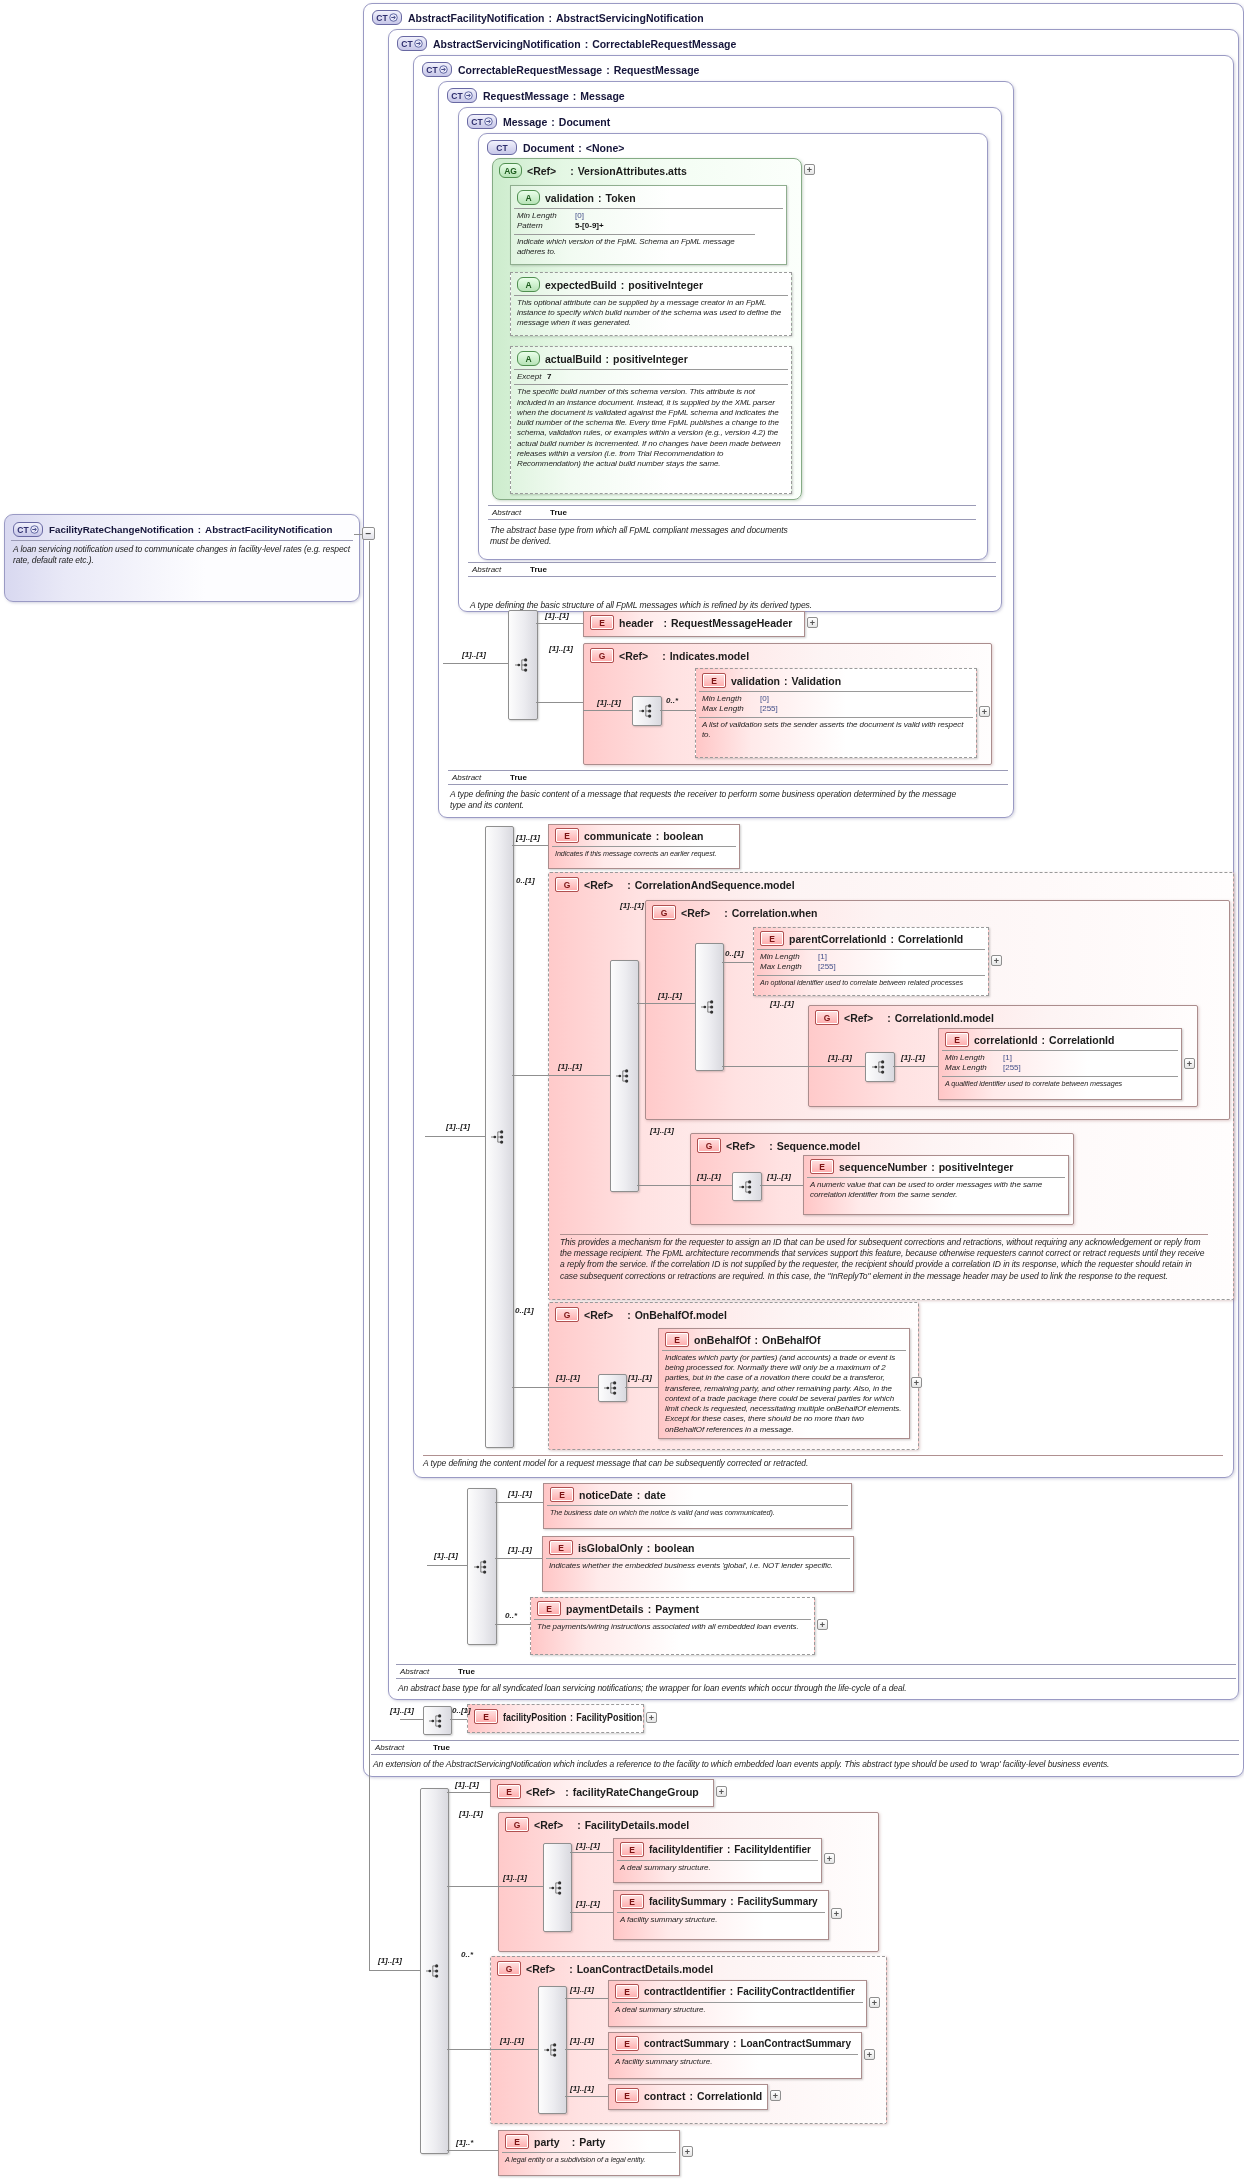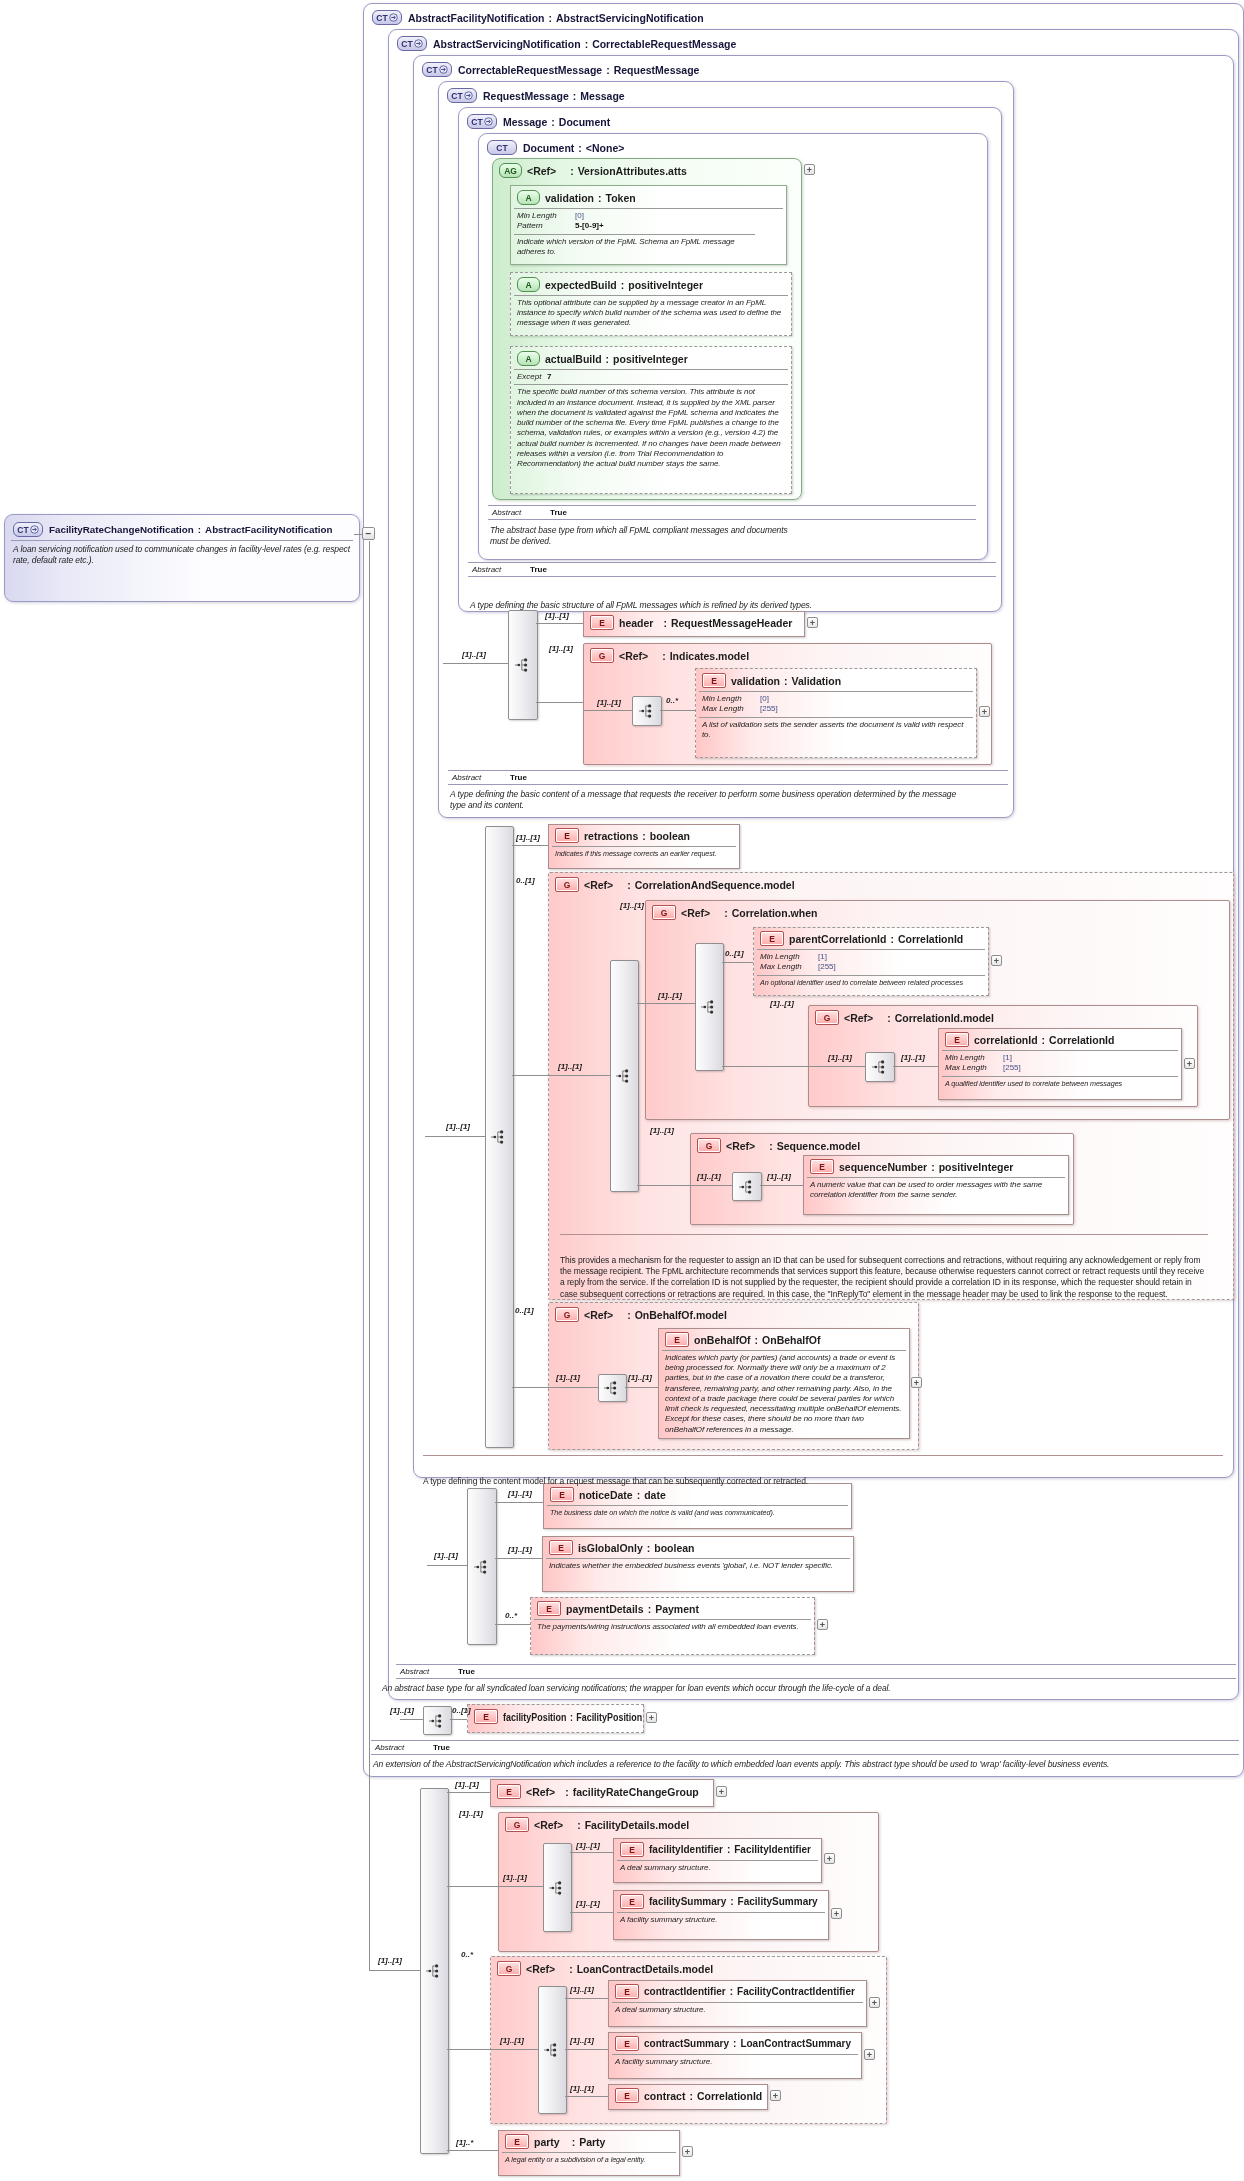--- a/index.html
+++ b/index.html
@@ -51,22 +51,22 @@
   .fv.br{color:#44508a;}
   .fv.b{font-weight:bold;color:#111;}
   .ann{border-top:1px solid #9a9a9a;margin:0 3px;padding:2px 3px;
        font-style:italic;font-size:8px;line-height:1.28;letter-spacing:-.1px;color:#1e1e1e;}
   .sq{white-space:nowrap;display:inline-block;transform:scaleX(.9);transform-origin:0 0;}
   .absrow{position:absolute;display:flex;border-top:1px solid #9a9ab6;border-bottom:1px solid #9a9ab6;
           padding:2px 4px;font-size:8px;background:transparent;}
   .p-ann{position:absolute;font-style:italic;font-size:8.5px;line-height:1.3;
          letter-spacing:-.1px;color:#1e1e1e;}
   .nw{white-space:nowrap;}
-  .note{position:absolute;border-top:1px solid #b09090;padding-top:20px;
-        font-size:8.5px;line-height:1.32;letter-spacing:-.1px;color:#1e1e1e;}
+  .note{position:absolute;border-top:1px solid #b09090;padding-top:2px;
+        font-style:italic;font-size:8.5px;line-height:1.32;letter-spacing:-.1px;color:#1e1e1e;}
   
   .hl,.vl{position:absolute;background:#8f8f8f;}
   .hl{height:1px;}
   .vl{width:1px;}
   .bar{position:absolute;border:1px solid #8f8f8f;border-radius:2px;
        background:linear-gradient(to right,#fdfdfd,#ececf0 55%,#d9d9df);
        box-shadow:1px 1px 2px rgba(0,0,0,.18);display:flex;align-items:center;justify-content:center;}
   .card{position:absolute;font-size:8px;font-weight:bold;font-style:italic;color:#222;white-space:nowrap;}
   .plus{position:absolute;width:11px;height:11px;border:1px solid #8f8f8f;border-radius:2px;
         background:linear-gradient(#ffffff,#e6e6e6);color:#555;font-size:9px;line-height:10px;
@@ -435,21 +435,21 @@
     <div class="fact">
         <span class="fk">Max Length</span>
         <span class="fv br">[255]</span>
       </div>
   </div>
   <div class="ann">A list of validation sets the sender asserts the document is valid with respect to.</div>
 </div>
 <div class="ebox solid" style="left:548px;top:824px;width:190px;height:43px">
   <div class="bh" style="padding-top:3px">
       <span class="badge badge-red">E</span>
-  <span class="bt"><span>retractions</span><span class="sp">:</span><span>boolean</span></span>
+  <span class="bt"><span>communicate</span><span class="sp">:</span><span>boolean</span></span>
     </div>
   <div class="ann"><span class="sq">Indicates if this message corrects an earlier request.</span></div>
 </div>
 <div class="ebox dash" style="left:753px;top:927px;width:234px;height:67px">
   <div class="bh" style="padding-top:3px">
       <span class="badge badge-red">E</span>
   <span class="bt"><span>parentCorrelationId</span><span class="sp">:</span><span>CorrelationId</span></span>
     </div>
   <div class="facts">
     <div class="fact">
@@ -582,21 +582,21 @@
 <div class="absrow" style="left:448px;top:770px;width:552px">
     <span class="fk">Abstract</span>
     <span class="fv b">True</span>
   </div>
 <div class="p-ann" style="left:450px;top:789px;width:510px">A type defining the basic content of a message that requests the receiver to perform some business operation determined by the message type and its content.</div>
 <div class="note" style="left:423px;top:1455px;width:800px"><span class="nw">A type defining the content model for a request message that can be subsequently corrected or retracted.</span></div>
 <div class="absrow" style="left:396px;top:1664px;width:832px">
     <span class="fk">Abstract</span>
     <span class="fv b">True</span>
   </div>
-<div class="p-ann nw" style="left:382px;top:1683px;width:832px">An abstract base type for all syndicated loan servicing notifications; the wrapper for loan events which occur through the life-cycle of a deal.</div>
+<div class="p-ann nw" style="left:398px;top:1683px;width:832px">An abstract base type for all syndicated loan servicing notifications; the wrapper for loan events which occur through the life-cycle of a deal.</div>
 <div class="absrow" style="left:371px;top:1740px;width:860px">
     <span class="fk">Abstract</span>
     <span class="fv b">True</span>
   </div>
 <div class="p-ann nw" style="left:373px;top:1759px;width:860px">An extension of the AbstractServicingNotification which includes a reference to the facility to which embedded loan events apply. This abstract type should be used to 'wrap' facility-level business events.</div>
 <div class="note" style="left:560px;top:1234px;width:648px">This provides a mechanism for the requester to assign an ID that can be used for subsequent corrections and retractions, without requiring any acknowledgement or reply from the message recipient. The FpML architecture recommends that services support this feature, because otherwise requesters cannot correct or retract requests until they receive a reply from the service. If the correlation ID is not supplied by the requester, the recipient should provide a correlation ID in its response, which the requester should retain in case subsequent corrections or retractions are required. In this case, the "InReplyTo" element in the message header may be used to link the response to the request.</div>
 
 <b class="card" style="left:462px;top:650px">[1]..[1]</b>
 <b class="card" style="left:545px;top:611px">[1]..[1]</b>
 <b class="card" style="left:549px;top:644px">[1]..[1]</b>

